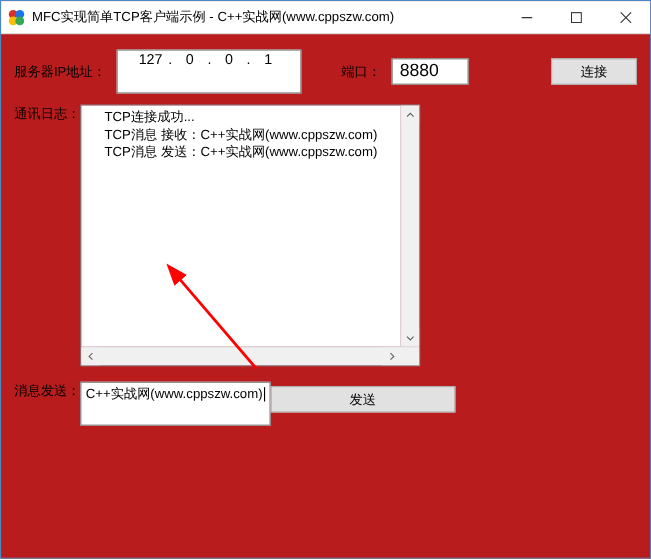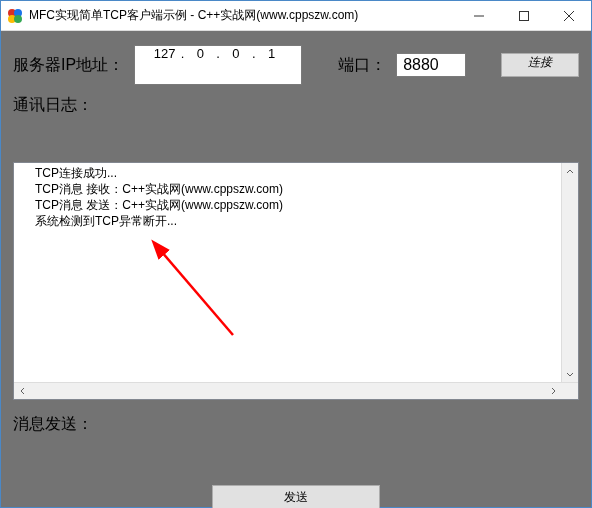--- a/index.html
+++ b/index.html
@@ -10,21 +10,21 @@
     font-size: 12px;
     background: #fff;
     width: 592px;
     height: 508px;
     overflow: hidden;
   }
   .window {
     width: 592px;
     height: 508px;
     border: 1px solid #4a88c7;
-    background: #737373;
+    background: #b91c1c;
     display: flex;
     flex-direction: column;
   }
   .titlebar {
     height: 30px;
     background: #fff;
     display: flex;
     align-items: center;
     padding-left: 6px;
     border-bottom: 1px solid #ddd;
@@ -65,21 +65,21 @@
   }
   .row-server {
     display: flex;
     align-items: center;
     gap: 10px;
     margin-top: 4px;
     margin-bottom: 10px;
   }
   .label {
     color: #000;
-    font-size: 16px;
+    font-size: 12px;
   }
   .ip-box {
     width: 168px;
     height: 40px;
     border: 1px solid #7a7a7a;
     background: #fff;
     display: flex;
     justify-content: center;
     font-family: Tahoma, sans-serif;
     font-size: 13px;
@@ -96,32 +96,30 @@
     align-items: center;
     font-family: Tahoma, sans-serif;
     font-size: 16px;
   }
   .btn {
     height: 24px;
     min-width: 78px;
     border: 1px solid #adadad;
     background: #e1e1e1;
     display: flex;
-    align-items: flex-start;
+    align-items: center;
     justify-content: center;
     font-size: 12px;
     color: #000;
     cursor: default;
-    font-style: italic;
   }
 
   .group {
     display: flex;
-    flex-direction: column;
-    gap: 42px;
+    flex-direction: row;
   }
   .group-label {
     margin-bottom: 4px;
   }
   .log-area {
     flex: 1;
     background: #fff;
     border: none;
     font-size: 12px;
     padding: 2px 21px;
@@ -261,21 +259,20 @@
     </div>
 
     <div class="group" style="position:relative;">
       <span class="label group-label">通讯日志：</span>
       <div class="log-outer">
         <div class="log-mid">
           <div class="log-area" id="log-area">
               <div>TCP连接成功...</div>
               <div>TCP消息 接收：C++实战网(www.cppszw.com)</div>
               <div>TCP消息 发送：C++实战网(www.cppszw.com)</div>
-              <div>系统检测到TCP异常断开...</div>
             </div>
           <div class="scroll-v">
             <div class="scroll-btn">
               <svg width="8" height="8" viewBox="0 0 8 8">
                   <path d="M1 5 L4 2 L7 5" fill="none" stroke="currentColor" stroke-width="1"></path>
                 </svg>
             </div>
             <div class="scroll-track"></div>
             <div class="scroll-btn">
               <svg width="8" height="8" viewBox="0 0 8 8">
@@ -305,20 +302,23 @@
           <marker id="ah" markerWidth="10" markerHeight="10" refX="2" refY="3" orient="auto">
             <path d="M0,0 L0,6 L8,3 z" fill="#ff0000"></path>
           </marker>
         </defs>
         <line x1="100" y1="110" x2="28" y2="26" stroke="#ff0000" stroke-width="2.5" marker-end="url(#ah)"></line>
       </svg>
     </div>
 
     <div class="group" style="margin-top:14px;">
       <span class="label group-label">消息发送：</span>
+      <div class="msg-input">
+        <span class="cursor-bar">C++实战网(www.cppszw.com)</span>
+      </div>
       <div class="send-row">
         <div class="btn-send">
           <span>发送</span>
         </div>
       </div>
     </div>
 
   </div>
 </div>
 

